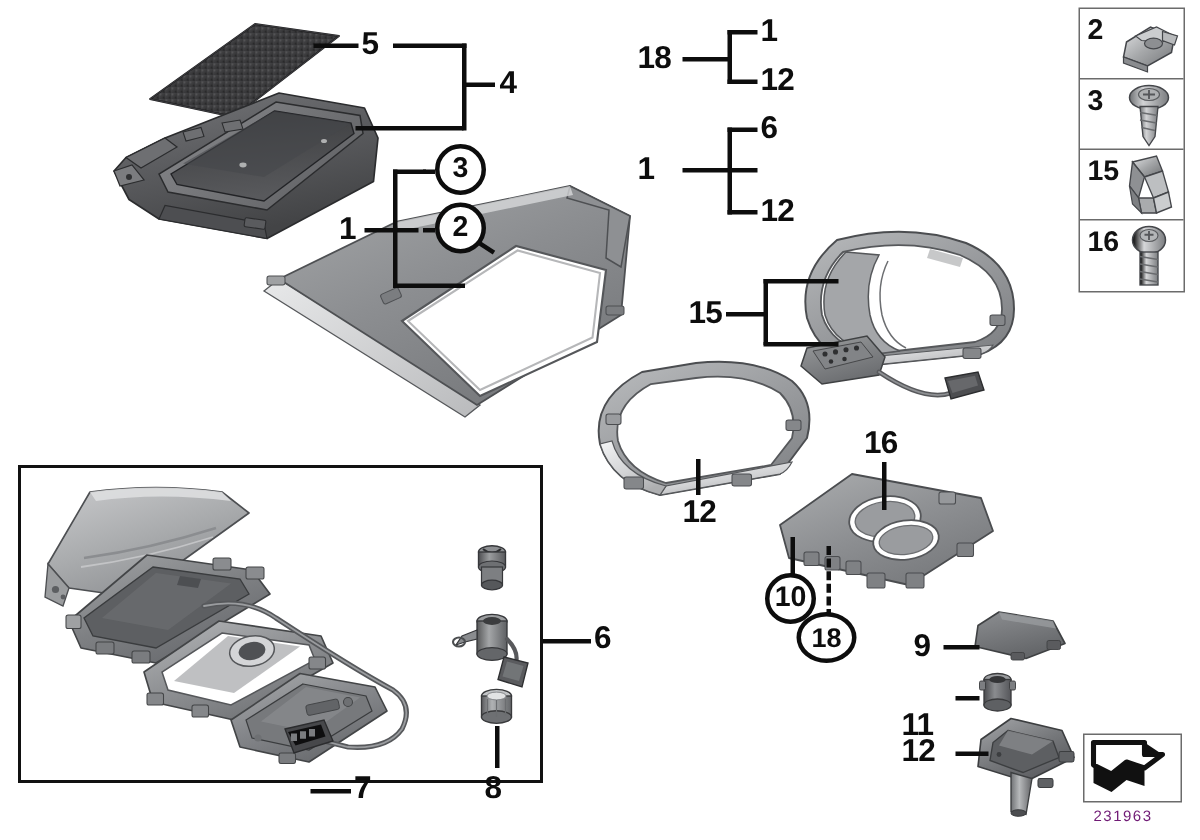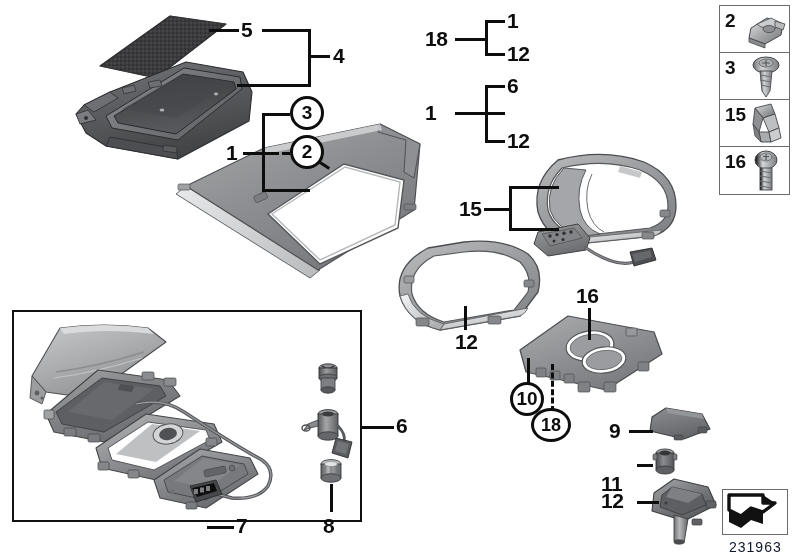--- a/index.html
+++ b/index.html
@@ -49,21 +49,21 @@
     width:100%;
   }
   .legend-cell:last-child{border-bottom:none;}
   .legend-num{
     position:absolute;left:5px;top:4px;font-weight:bold;font-size:19px;color:#111;
   }
   .legend-art{position:absolute;right:2px;top:2px;bottom:2px;width:42px;}
 
   .idbox{position:absolute;border:1px solid #6b6b6b;background:#fff;box-sizing:border-box;}
   .idnum{
-    position:absolute;font-size:14px;color:#0f172a;letter-spacing:1px;
+    position:absolute;font-size:10px;color:#701a75;letter-spacing:1px;
     font-family:"Liberation Sans", sans-serif;
   }
 
   svg{display:block;overflow:visible;}
   .art{position:absolute;}
 </style>
 </head>
 <body>
 
 <div id="stage">

